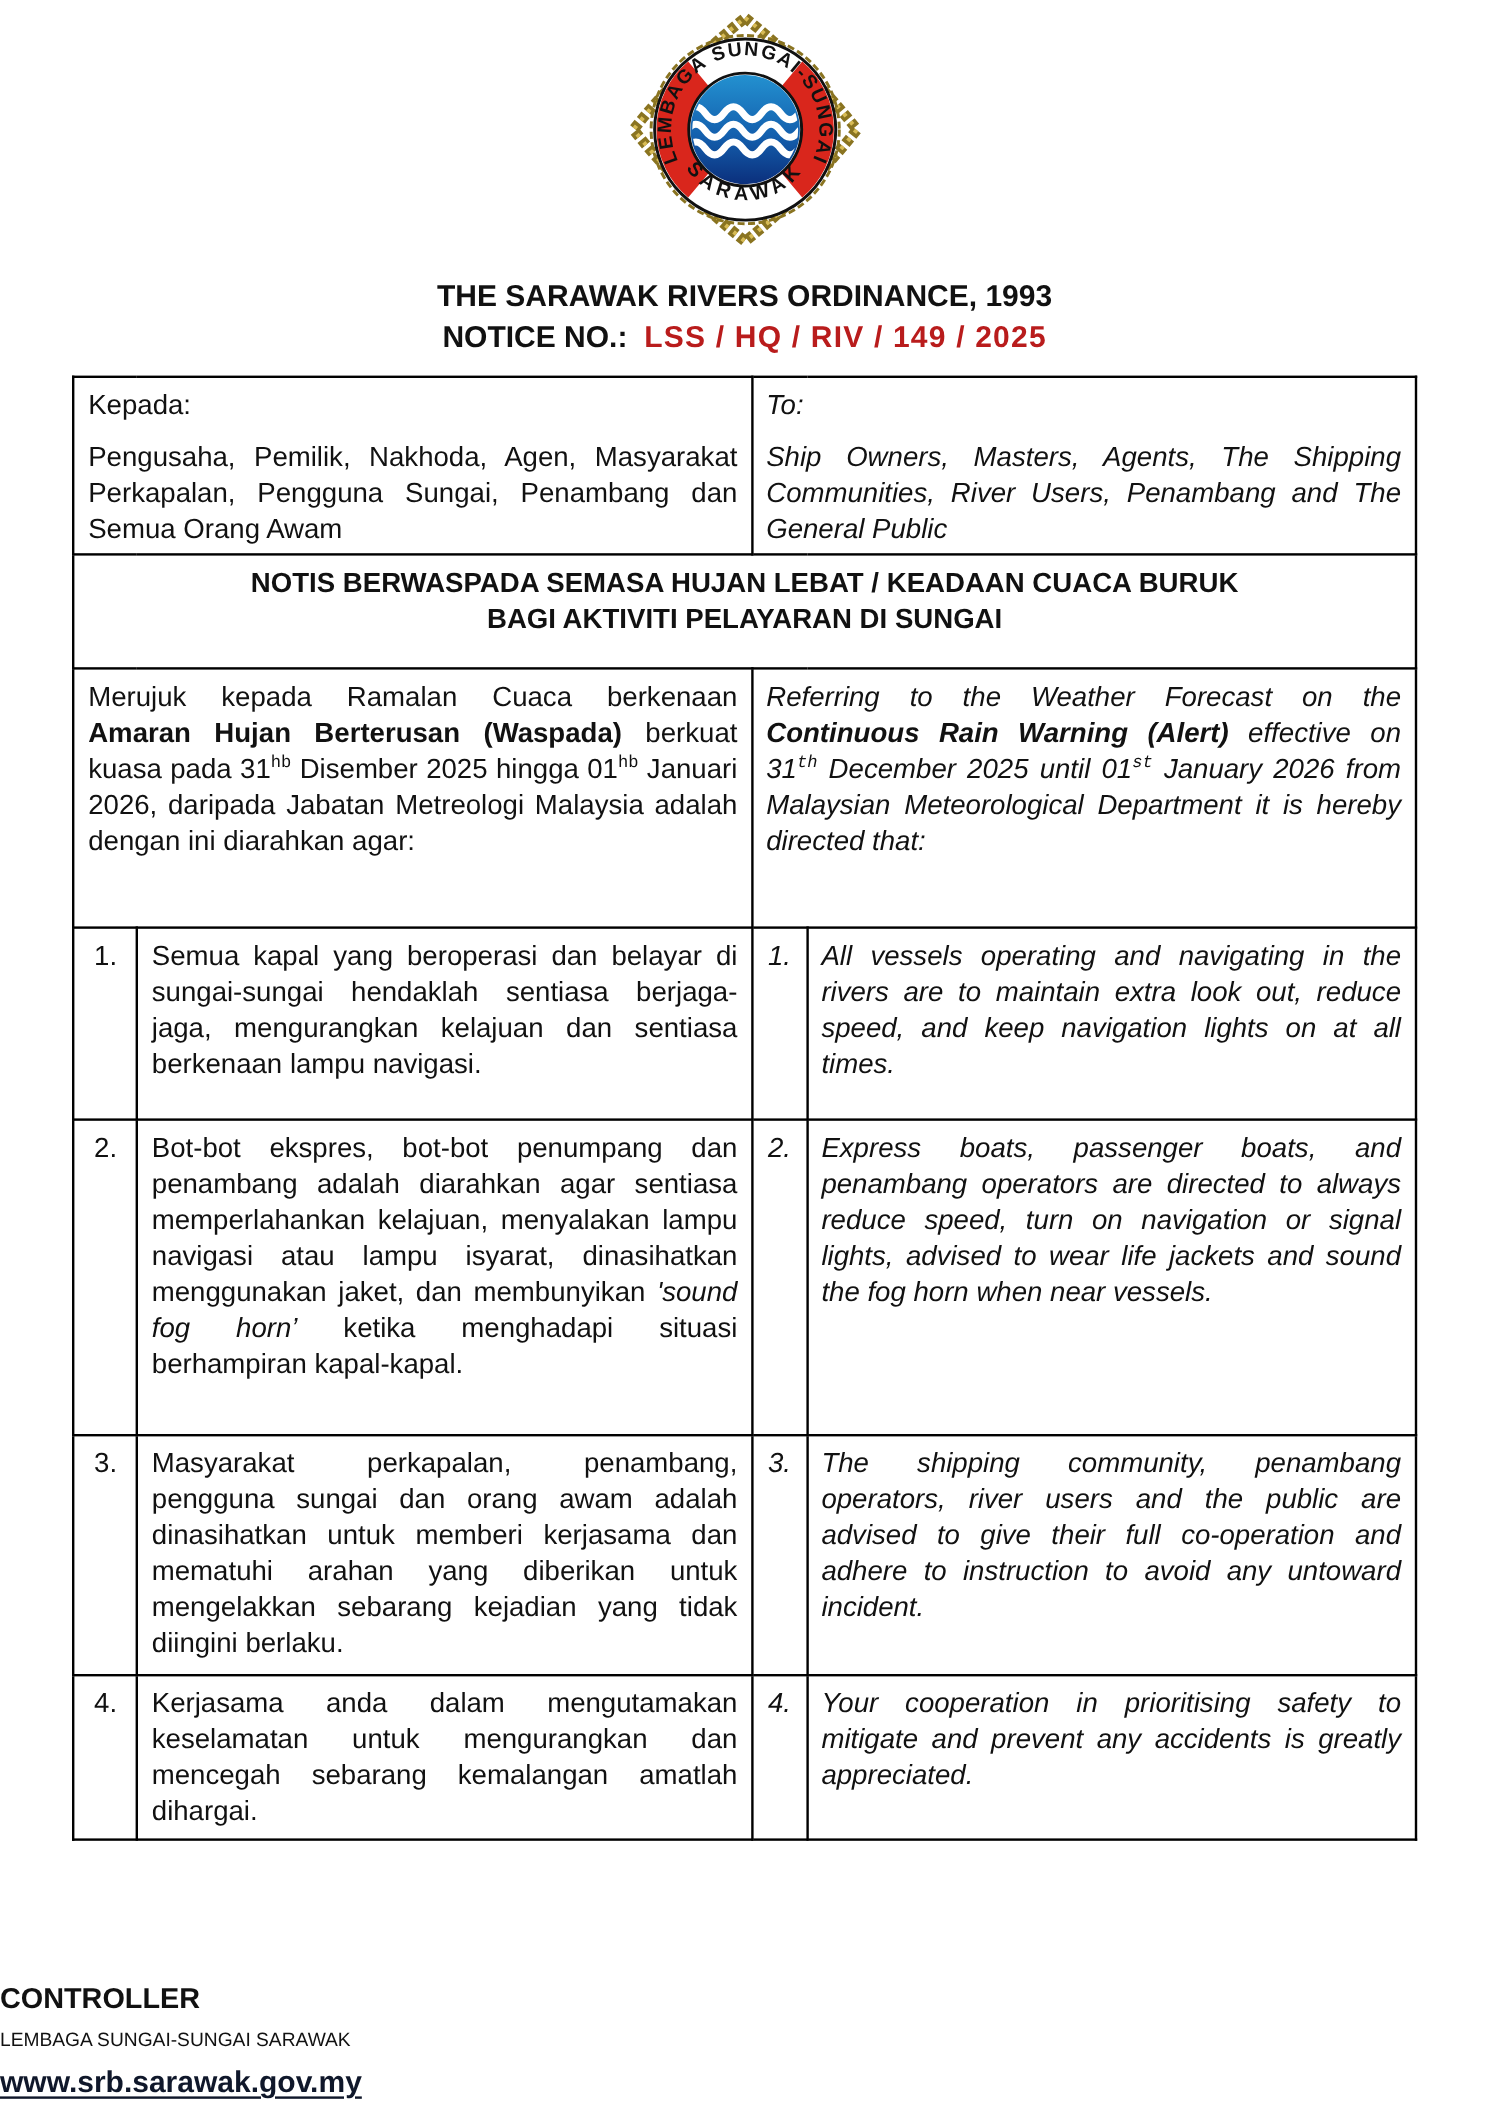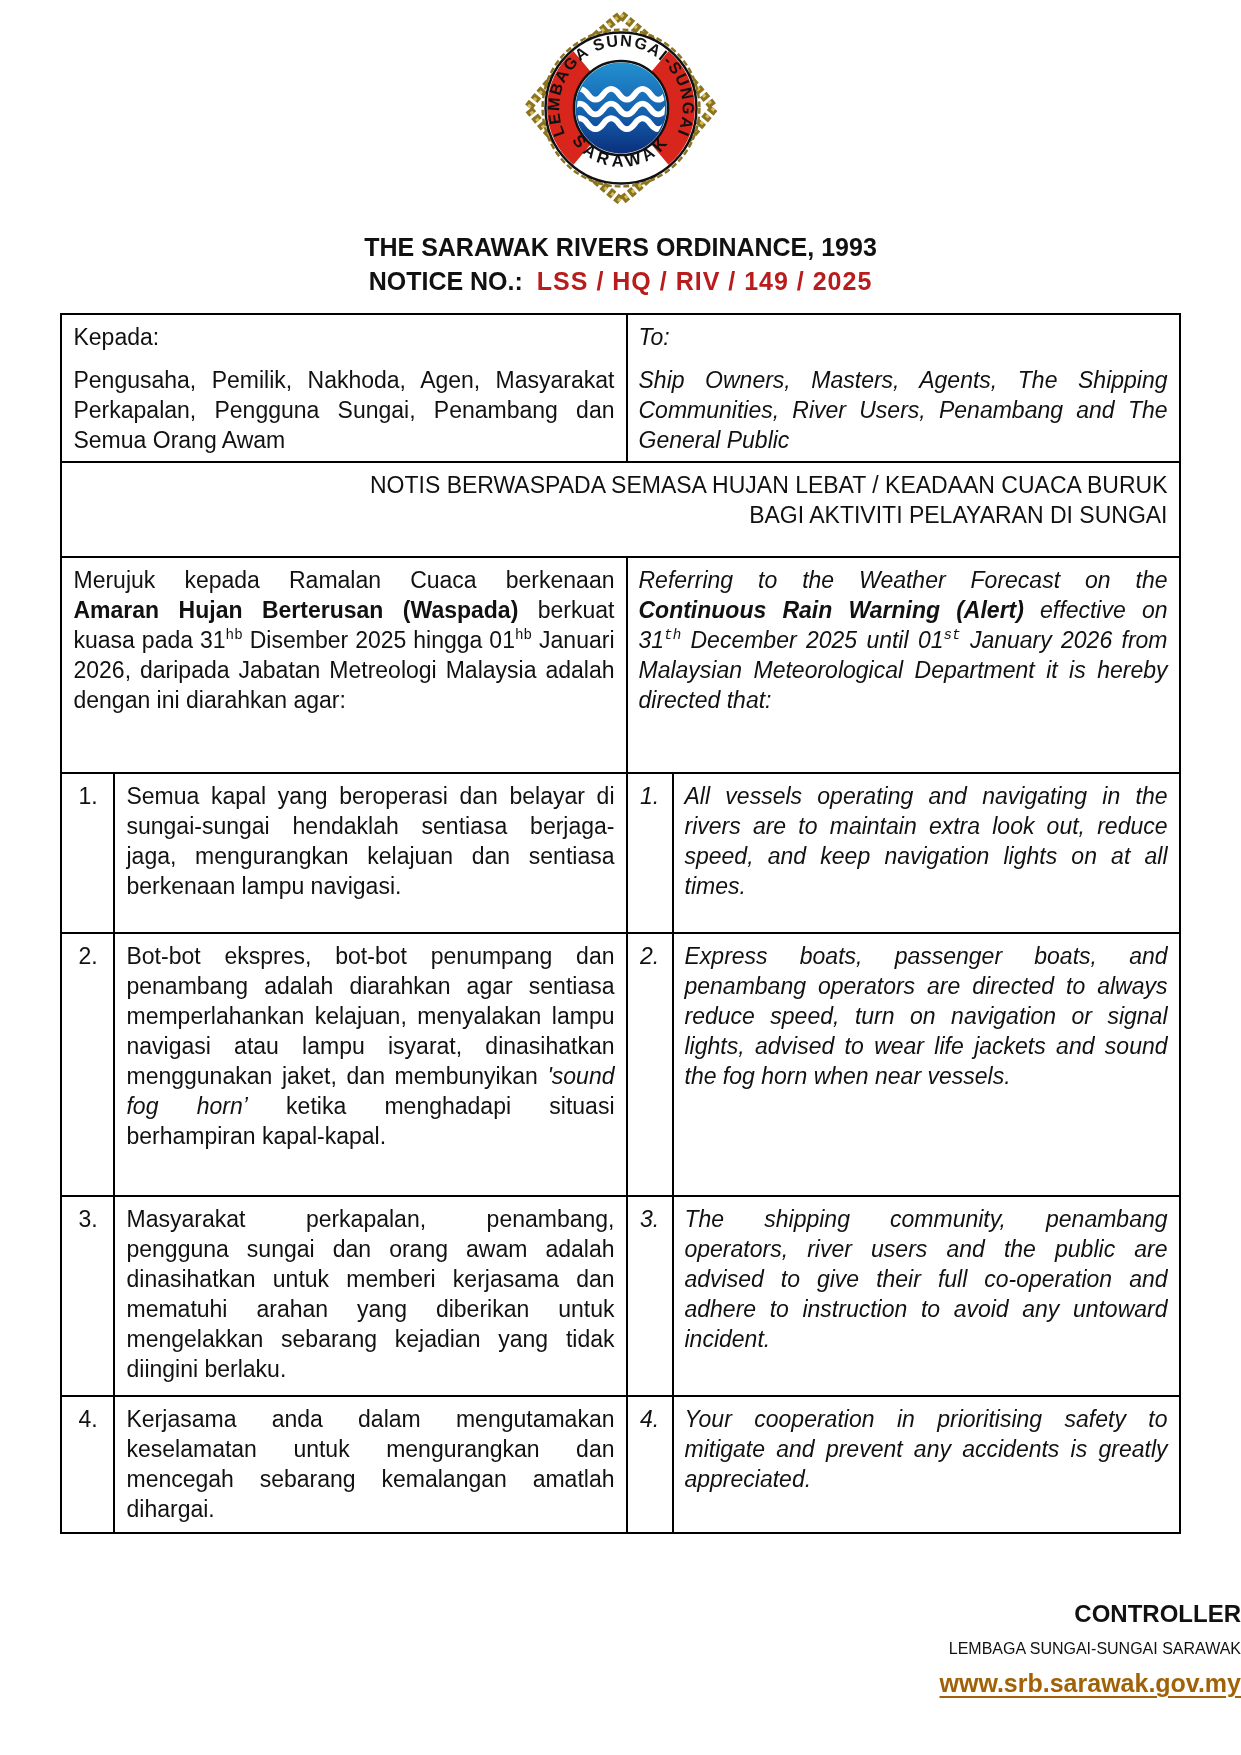--- a/index.html
+++ b/index.html
@@ -26,32 +26,32 @@
     border:2px solid #000;vertical-align:top;
     font-size:23px;line-height:30px;
     padding:7px 11px 6px 11px;
   }
   td.tight{line-height:25px;}
   .cell-label{margin-bottom:13px;}
   .just{text-align:justify;}
   td.eng, .eng{font-style:italic;}
   td.num{text-align:center;padding-left:2px;padding-right:2px;}
   td.subject-cell{
-    text-align:right;font-weight:normal;font-size:29px;line-height:38px;
+    text-align:center;font-weight:bold;font-size:29px;line-height:38px;
     padding-top:12px;white-space:nowrap;
   }
   .b{font-weight:bold;}
   .i{font-style:italic;}
   sup{font-size:0.62em;vertical-align:super;line-height:0;font-family:Liberation Mono, monospace;}
   
-  .footer{margin-top:62px;text-align:right;line-height:35px;}
+  .footer{margin-top:114px;text-align:left;line-height:35px;}
   .f-controller{font-weight:bold;font-size:24px;}
   .f-org{font-size:16px;}
   .f-link{
-    font-weight:bold;font-size:25px;color:#a16207;
+    font-weight:bold;font-size:25px;color:#0f172a;
     text-decoration:underline;text-decoration-thickness:2px;text-underline-offset:4px;
   }
 </style>
 </head>
 <body>
 
 <div class="page">
 
   <div class="logo-wrap">
     <svg width="196" height="196" viewBox="0 0 200 200">

